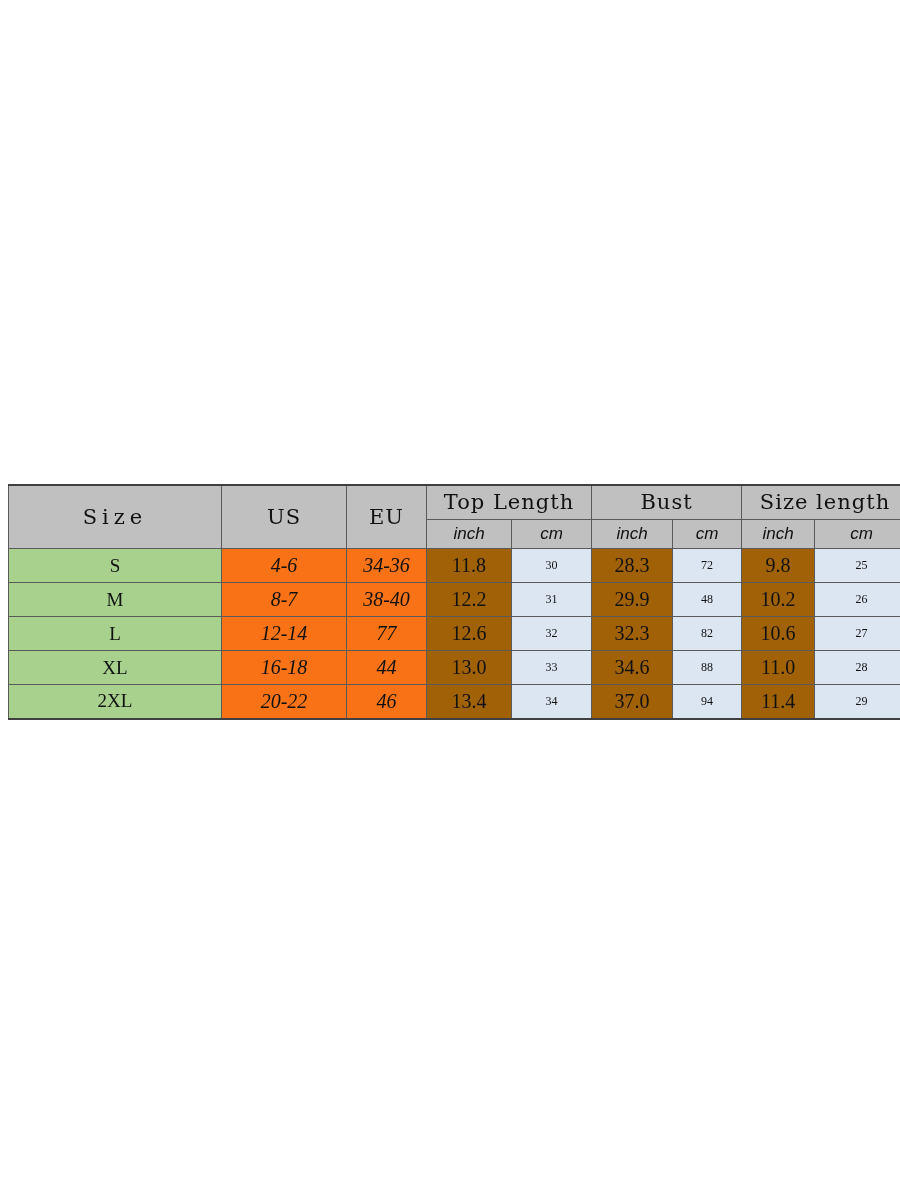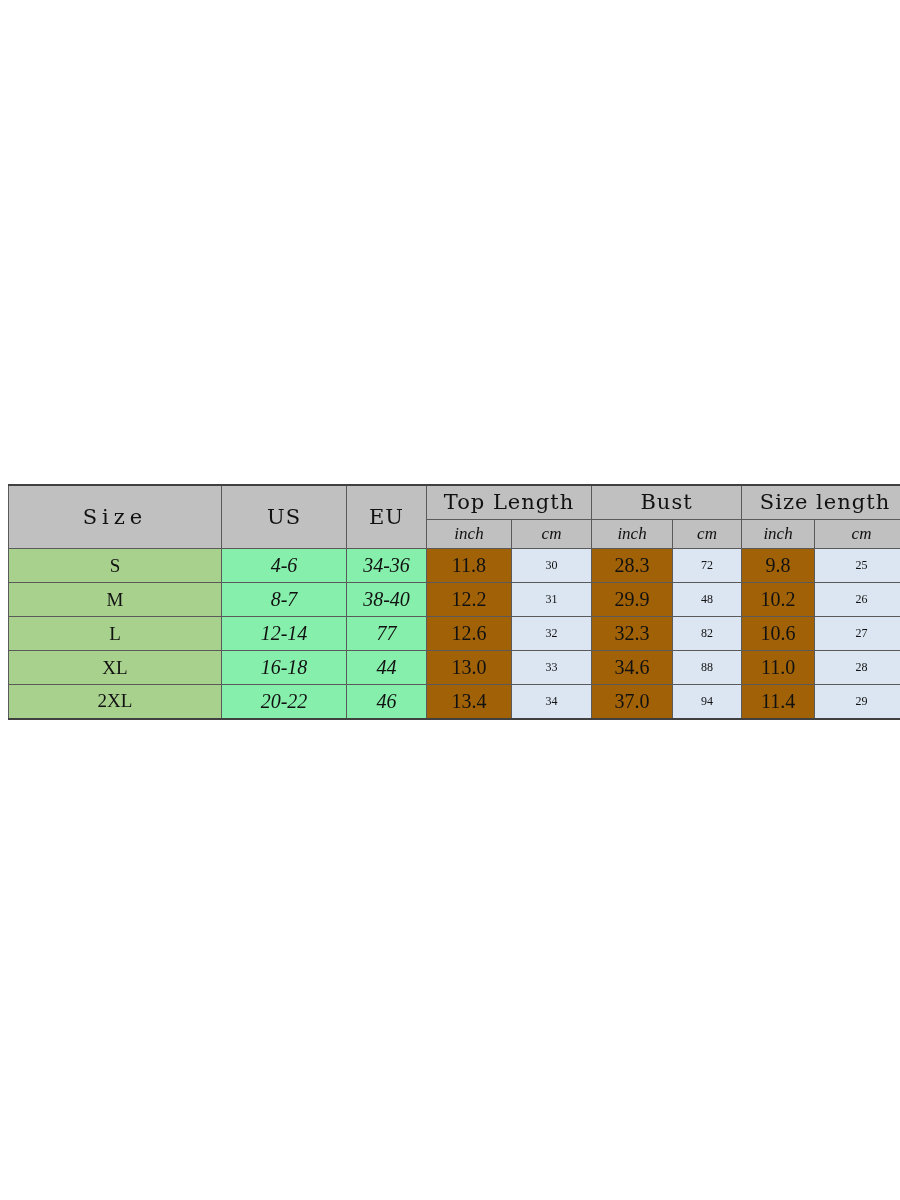--- a/index.html
+++ b/index.html
@@ -59,35 +59,35 @@
     padding-left: 5px;
   }
   .hdr-usd {
     letter-spacing: 1px;
   }
   .hdr-sub {
     height: 28px;
     background: #c0c0c0;
     font-size: 17px;
     font-style: italic;
-    font-family: Liberation Serif, serif;
+    font-family: Liberation Sans, sans-serif;
   }
 
   
   tbody tr {
     height: 34px;
   }
   .c-size {
     background: #a9d18e;
     font-size: 19px;
     font-family: "Liberation Serif", "DejaVu Serif", serif;
   }
   .c-us,
   .c-eu {
-    background: #86efac;
+    background: #f97316;
     font-size: 20px;
     font-style: italic;
     font-weight: bold;
     font-family: "Liberation Serif", "DejaVu Serif", serif;
   }
   .c-inch {
     background: #a16207;
     font-size: 20px;
   }
   .c-cm {

